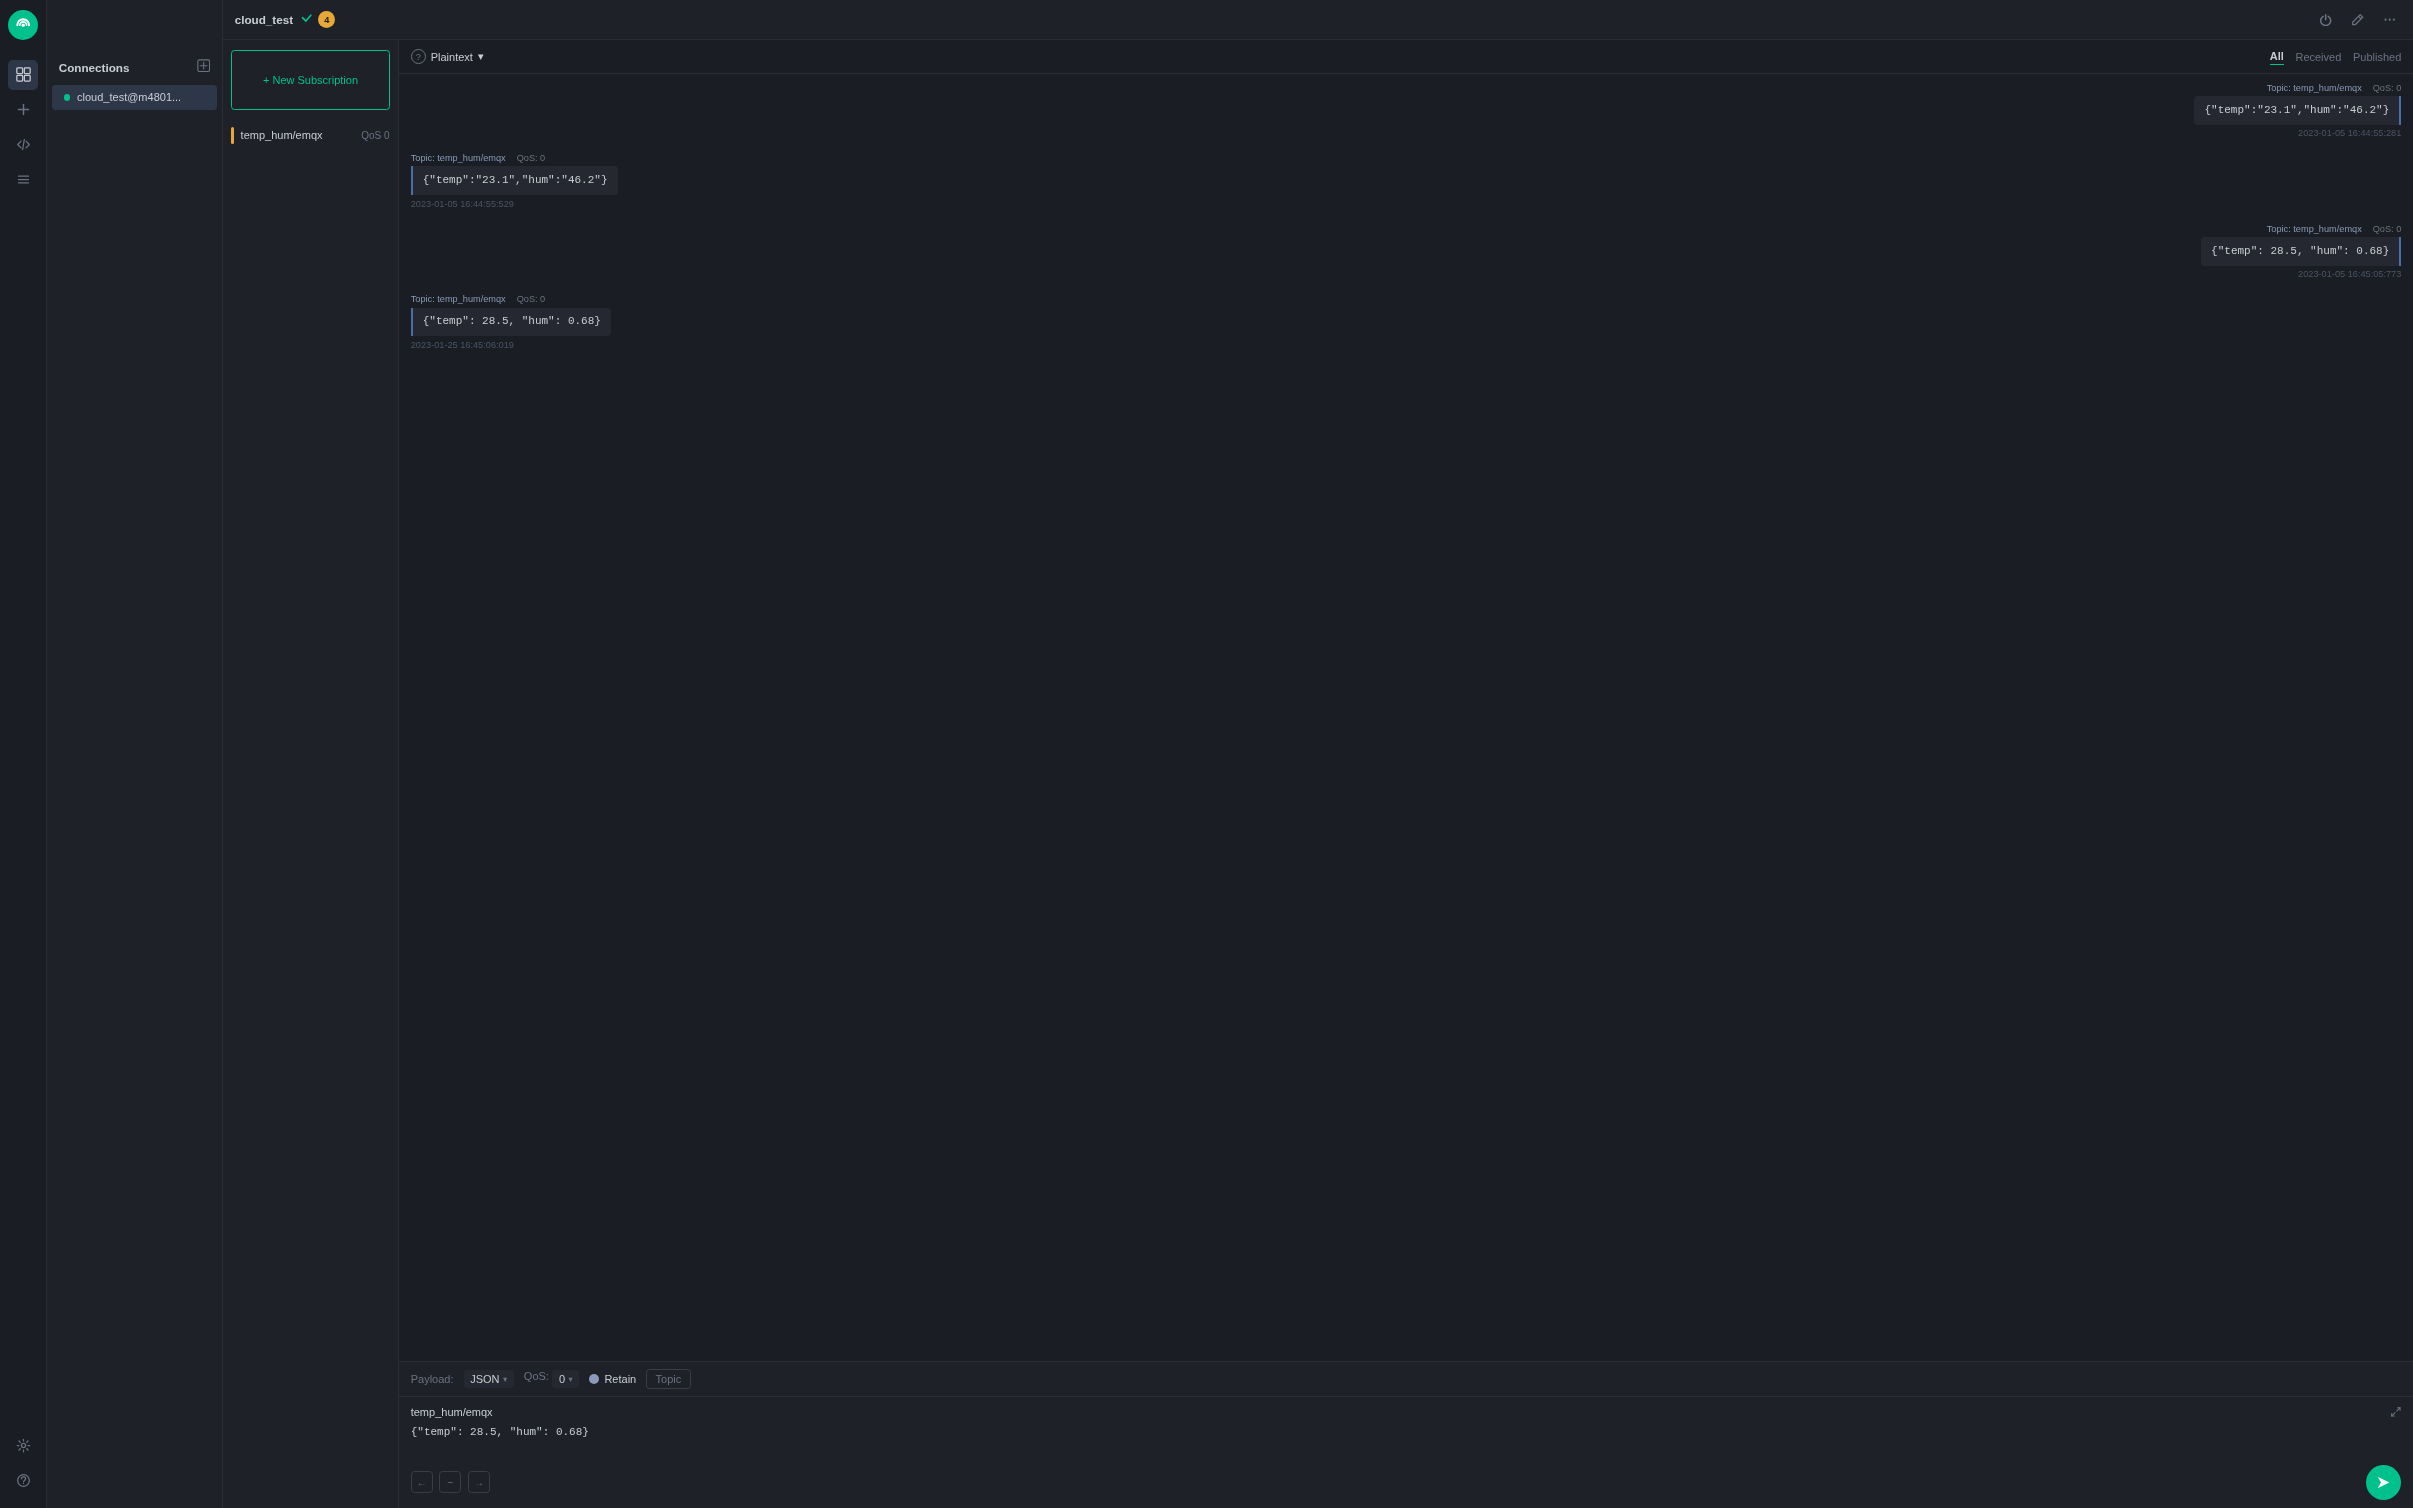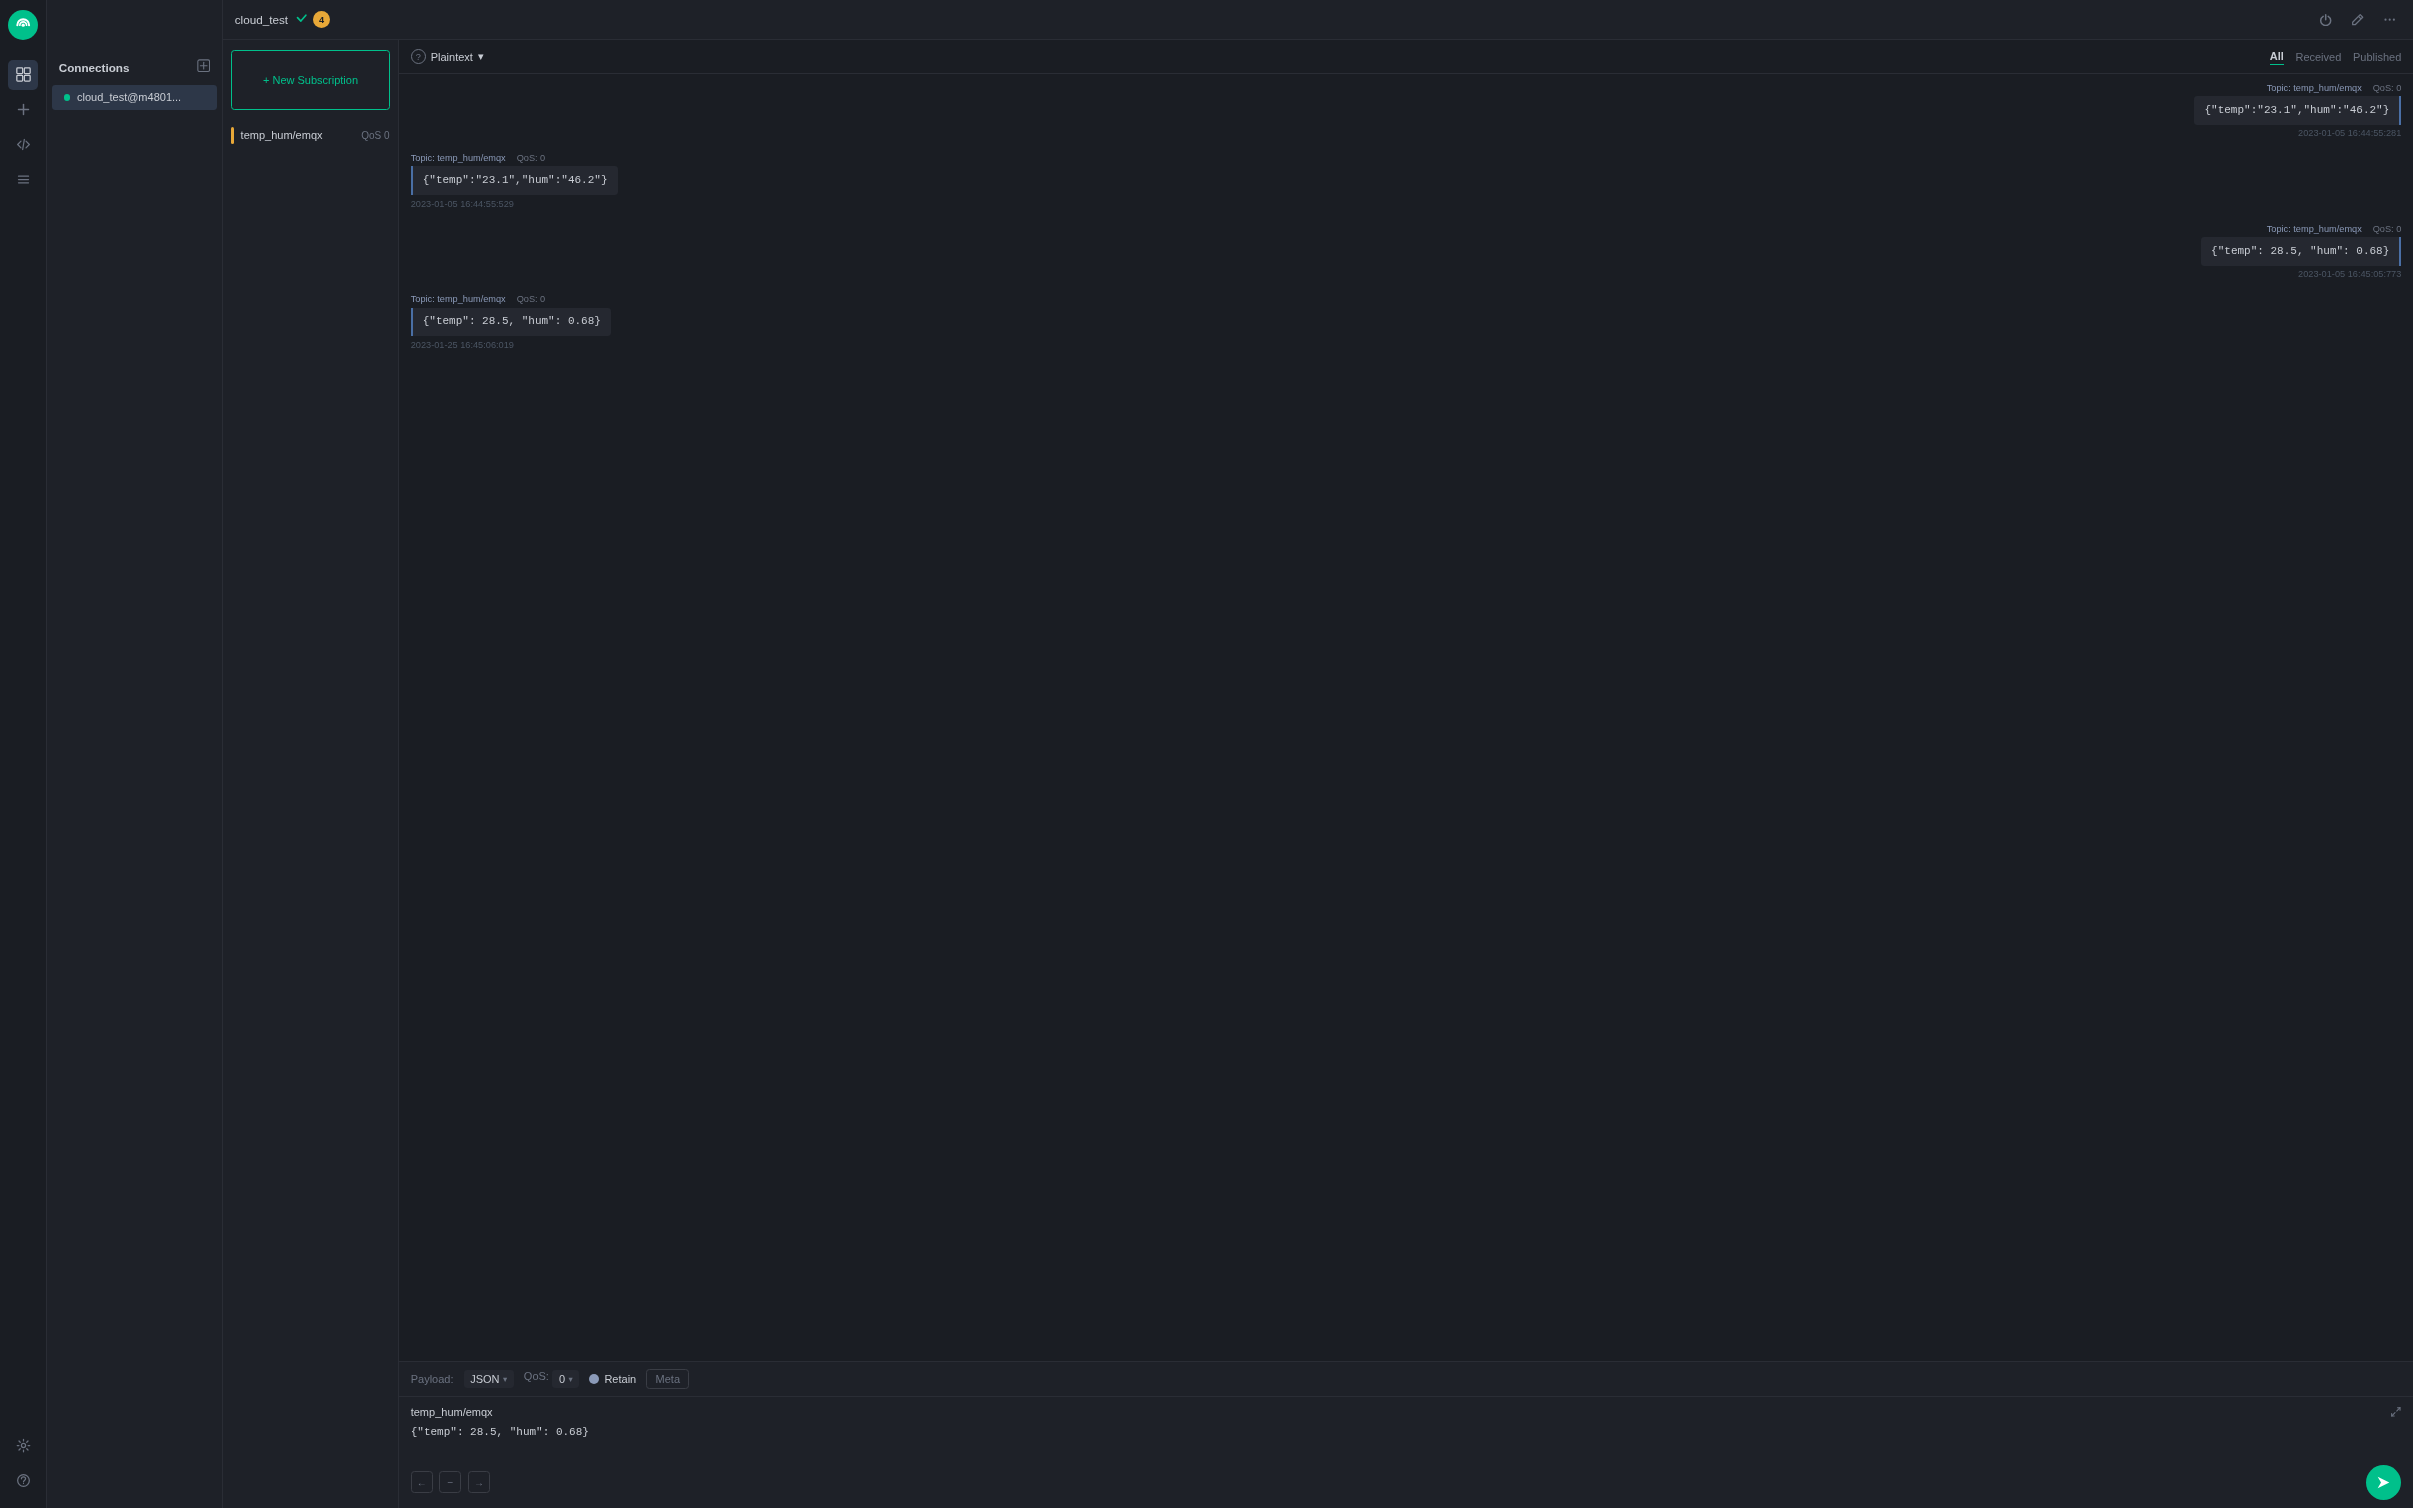--- a/index.html
+++ b/index.html
@@ -126,21 +126,21 @@
       height: 40px;
       background: #1e2128;
       display: flex;
       align-items: center;
       padding: 0 11.7px;
       border-bottom: 0.8px solid #2a2d35;
       flex-shrink: 0;
     }
     .topbar-title {
       font-size: 11.7px;
-      font-weight: 400;
+      font-weight: 700;
       color: #c9cdd4;
       margin-right: 6.7px;
     }
     .topbar-check {
       color: #00c08b;
       font-size: 13.4px;
       margin-right: 5px;
     }
     .badge {
       background: #e8a838;
@@ -665,21 +665,21 @@
             <span class="pub-label">QoS:</span>
             <div class="pub-select">
               <span>0</span>
               <span class="chevron">▾</span>
             </div>
           </div>
           <div class="retain-toggle">
             <div class="retain-dot"></div>
             <span class="retain-label">Retain</span>
           </div>
-          <button class="meta-btn">Meta</button>
+          <button class="meta-btn">Topic</button>
         </div>
         <div class="publish-input-area">
           <div class="topic-row">
             <span class="topic-input">temp_hum/emqx</span>
             <span class="expand-btn">
               <svg width="11.7" height="11.7" viewBox="0 0 14 14" fill="none">
                 <polyline points="9,2 12,2 12,5" stroke="#6b7280" stroke-width="1.3" stroke-linecap="round" stroke-linejoin="round"></polyline>
                 <polyline points="2,9 2,12 5,12" stroke="#6b7280" stroke-width="1.3" stroke-linecap="round" stroke-linejoin="round"></polyline>
                 <line x1="12" y1="2" x2="8" y2="6" stroke="#6b7280" stroke-width="1.3" stroke-linecap="round"></line>
                 <line x1="2" y1="12" x2="6" y2="8" stroke="#6b7280" stroke-width="1.3" stroke-linecap="round"></line>

